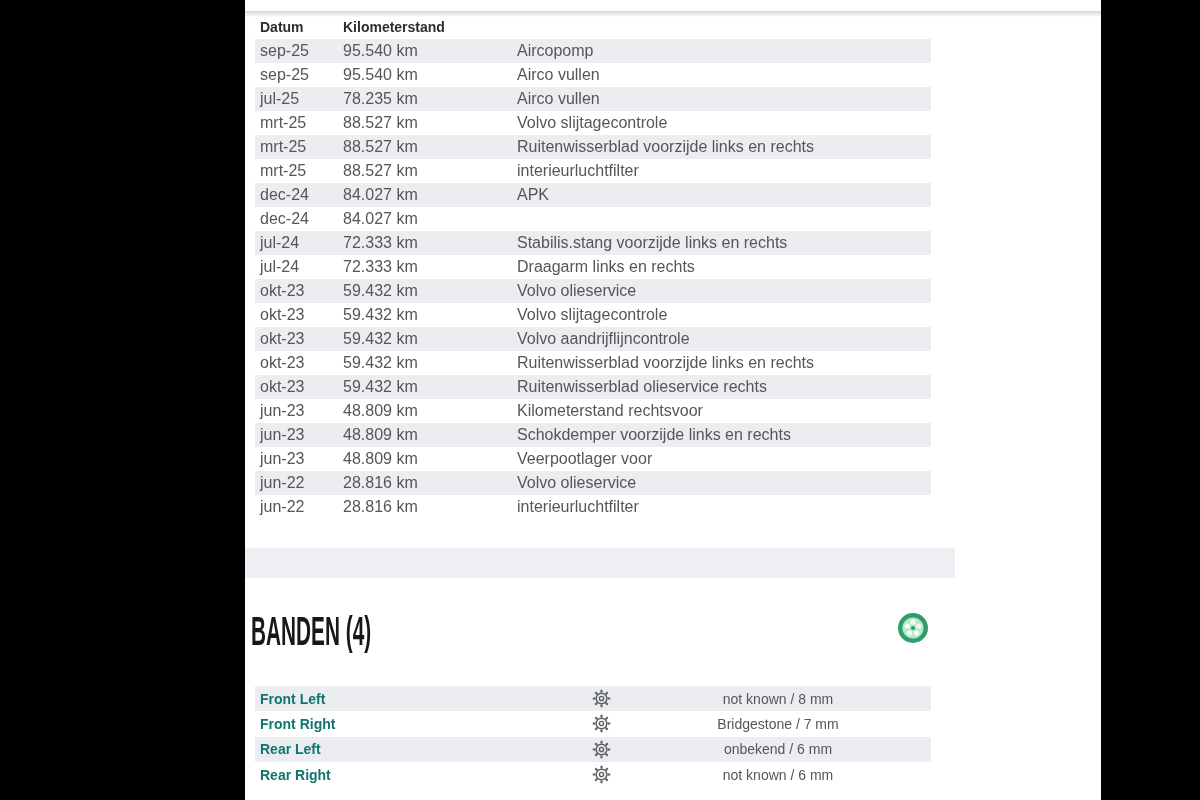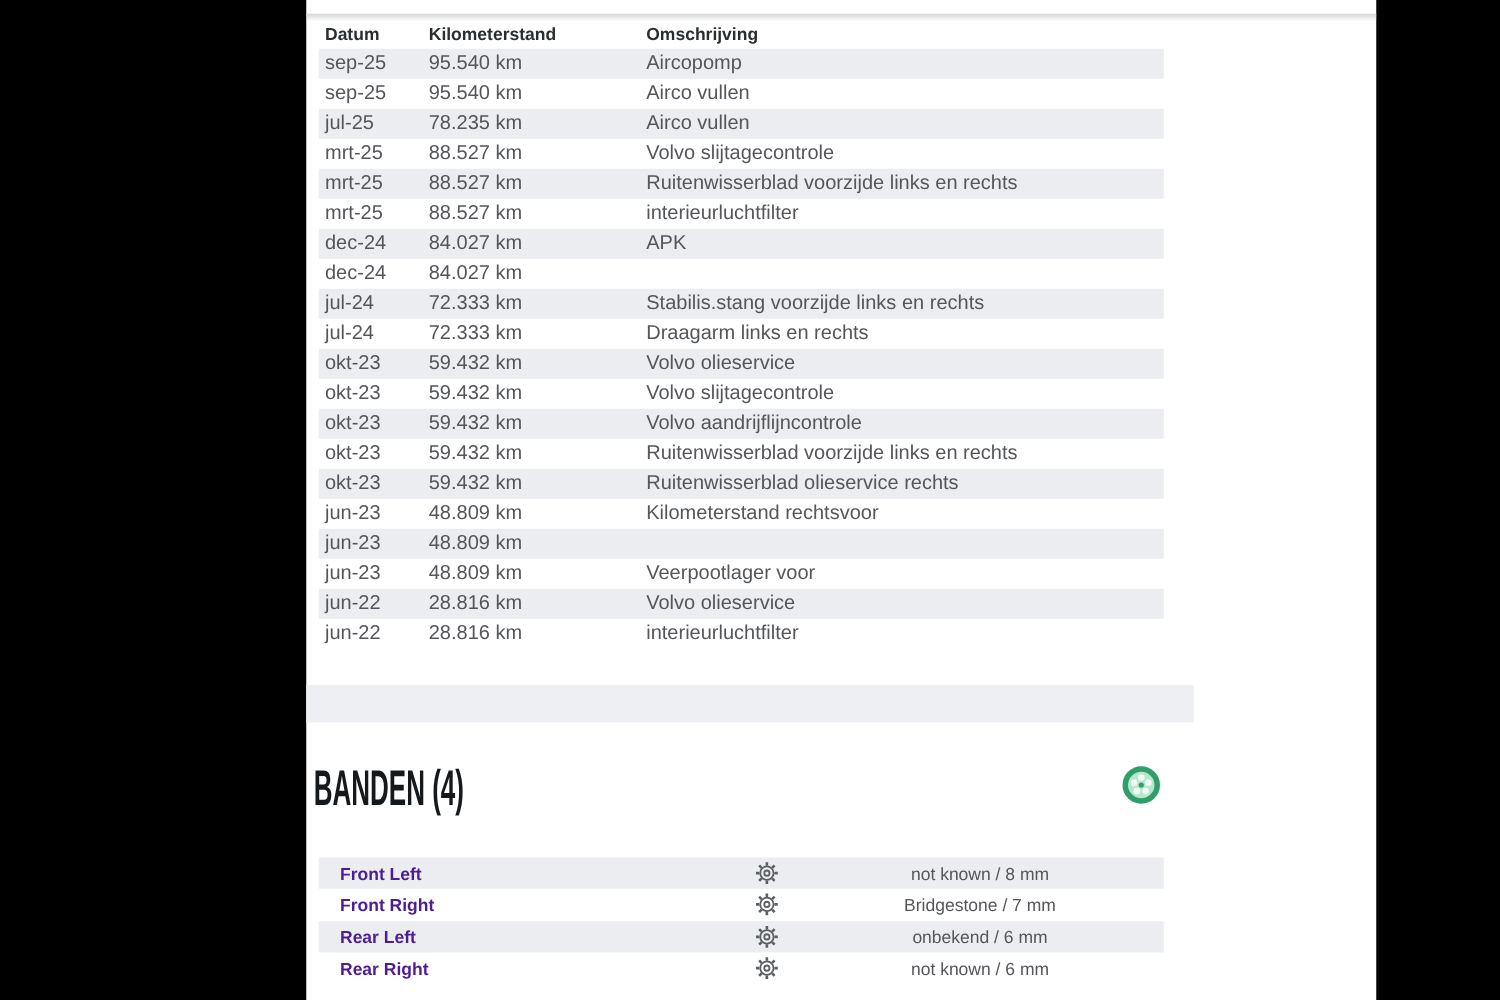--- a/index.html
+++ b/index.html
@@ -95,43 +95,41 @@
     display: flex;
     height: 25.3px;
     align-items: center;
     font-size: 14px;
   }
   .tire-table > div.tire-row:nth-of-type(odd) { background: #ebedf0; }
   .tire-pos {
     width: 337px;
     padding-left: 5px;
     font-weight: bold;
-    color: #4c1d95;
-    margin-left: 12px;
+    color: #0f766e;
   }
   .tire-icon {
     width: 33px;
     display: flex;
     align-items: center;
   }
   .tire-val { flex: 1; color: #54565a; text-align: center; }
 </style>
 </head>
 <body>
 
 <div class="stage">
   <div class="content">
 
     <div class="header-shadow"></div>
 
     <div class="mtable">
       <div class="mtable-header">
         <div class="c1">Datum</div>
         <div class="c2">Kilometerstand</div>
-        <div class="c3">Omschrijving</div>
       </div>
       <div class="rows">
 
           <div class="row">
             <div class="c1">sep-25</div>
             <div class="c2">95.540 km</div>
             <div class="c3">Aircopomp</div>
           </div>
 
           <div class="row">
@@ -219,20 +217,21 @@
 
           <div class="row">
             <div class="c1">jun-23</div>
             <div class="c2">48.809 km</div>
             <div class="c3">Kilometerstand rechtsvoor</div>
           </div>
 
           <div class="row">
             <div class="c1">jun-23</div>
             <div class="c2">48.809 km</div>
+            <div class="c3">Schokdemper voorzijde links en rechts</div>
           </div>
 
           <div class="row">
             <div class="c1">jun-23</div>
             <div class="c2">48.809 km</div>
             <div class="c3">Veerpootlager voor</div>
           </div>
 
           <div class="row">
             <div class="c1">jun-22</div>

